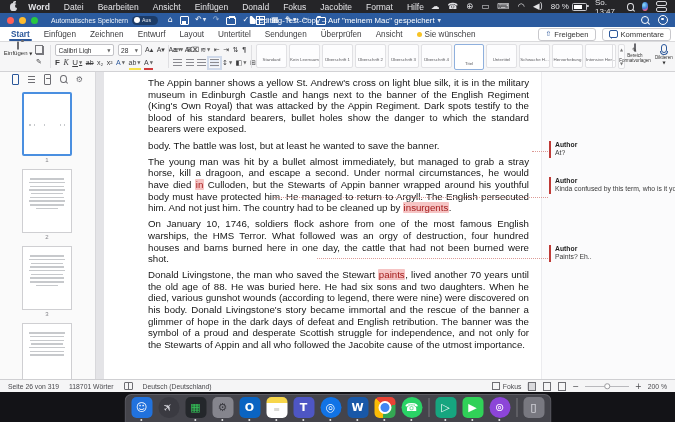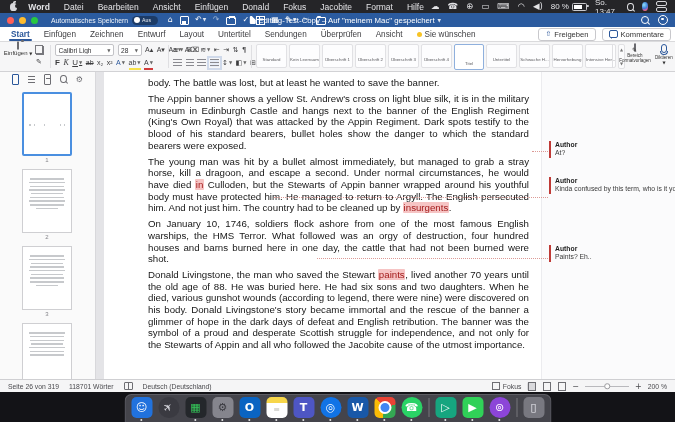--- a/index.html
+++ b/index.html
@@ -543,22 +543,22 @@
             <div class="ln" style="width: 86%;"></div>
             <div class="ln" style="width: 95%;"></div>
             <div class="ln" style="width: 90%;"></div>
             <div class="ln" style="width: 87%;"></div>
           </div>
         </div>
     </div>
 
     <div id="doc-text">
       <div id="doc-paras">
+          <p><span>The Appin banner shows a yellow St. Andrew's cross on light blue silk, it is in the military museum in Edinburgh Castle and hangs next to the banner of the English Regiment (King's Own Royal) that was attacked by the Appin Regiment. Dark spots testify to the blood of his standard bearers, bullet holes show the danger to which the standard bearers were exposed.</span></p>
           <p><span>body. The battle was lost, but at least he wanted to save the banner.</span></p>
-          <p><span>The Appin banner shows a yellow St. Andrew's cross on light blue silk, it is in the military museum in Edinburgh Castle and hangs next to the banner of the English Regiment (King's Own Royal) that was attacked by the Appin Regiment. Dark spots testify to the blood of his standard bearers, bullet holes show the danger to which the standard bearers were exposed.</span></p>
           <p><span>The young man was hit by a bullet almost immediately, but managed to grab a stray horse, kill a dragoon, and escape a second. Under normal circumstances, he would have died </span><span class="hl">in</span><span> Culloden, but the Stewarts of Appin banner wrapped around his youthful body must have protected him. He managed to return to Argyll. The English persecuted him. And not just him. The country had to be cleaned up by </span><span class="hl">insurgents</span><span>.</span></p>
           <p><span>On January 10, 1746, soldiers flock ashore from one of the most famous English warships, the HMS Terror. What followed was an orgy of destruction, four hundred houses and barns burned here in one day, the cattle that had not been burned were shot.</span></p>
           <p><span>Donald Livingstone, the man who saved the Stewart </span><span class="hl">paints</span><span>, lived another 70 years until the old age of 88. He was buried here. He had six sons and two daughters. When he died, various gunshot wounds (according to legend, there were nine) were discovered on his body. Donald Livingstone's story became immortal and the rescue of the banner a glimmer of hope in the dark days of defeat and English retribution. The banner was the symbol of a proud and desperate Scottish struggle for independence, and not only for the Stewarts of Appin and all who followed the Jacobite cause of the utmost importance.</span></p>
         </div>
     </div>
 
     <div class="conn c1"></div>
     <div class="conn c2"></div>
     <div class="conn c3"></div>
     <div id="comments">

